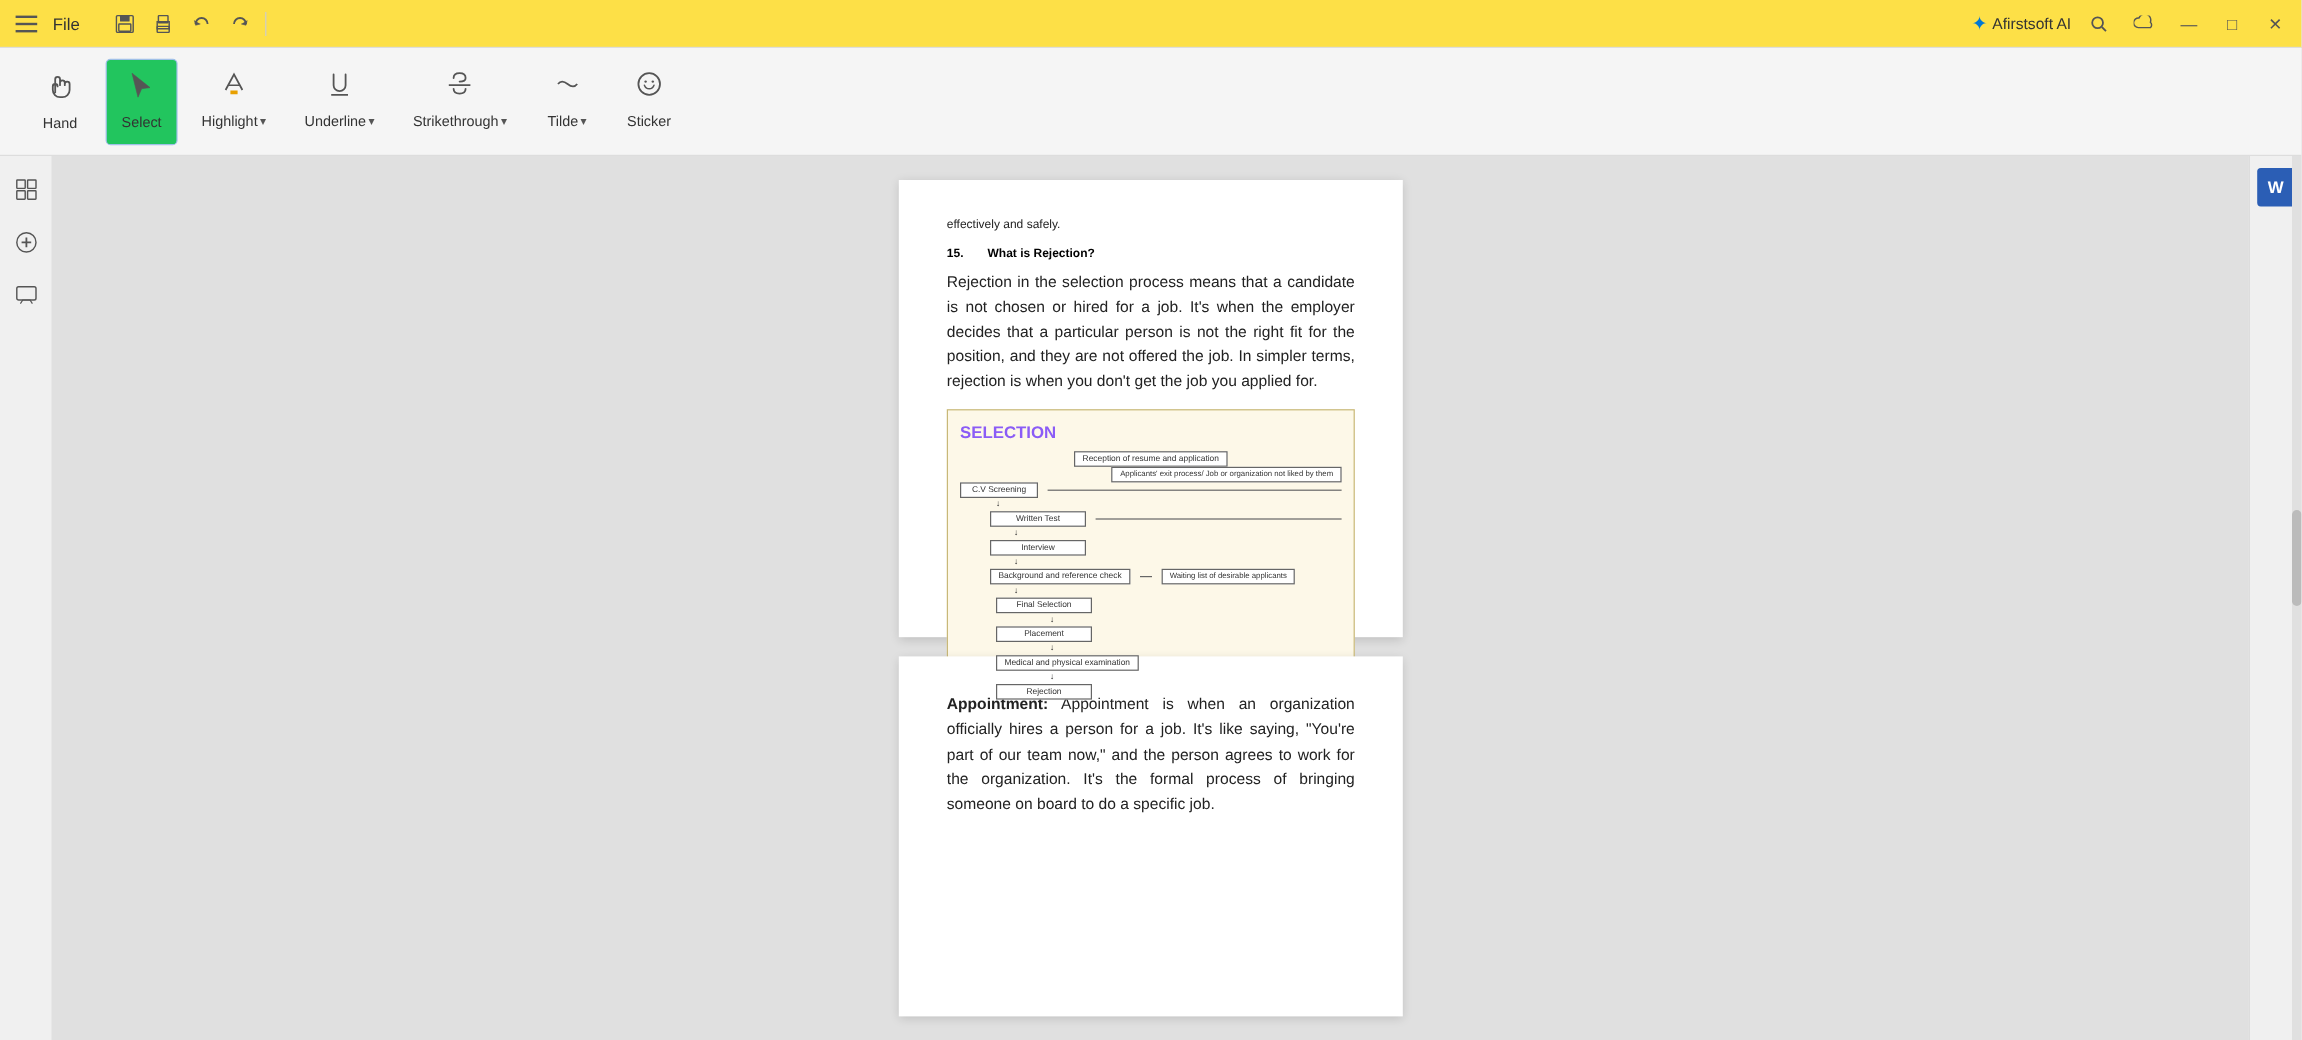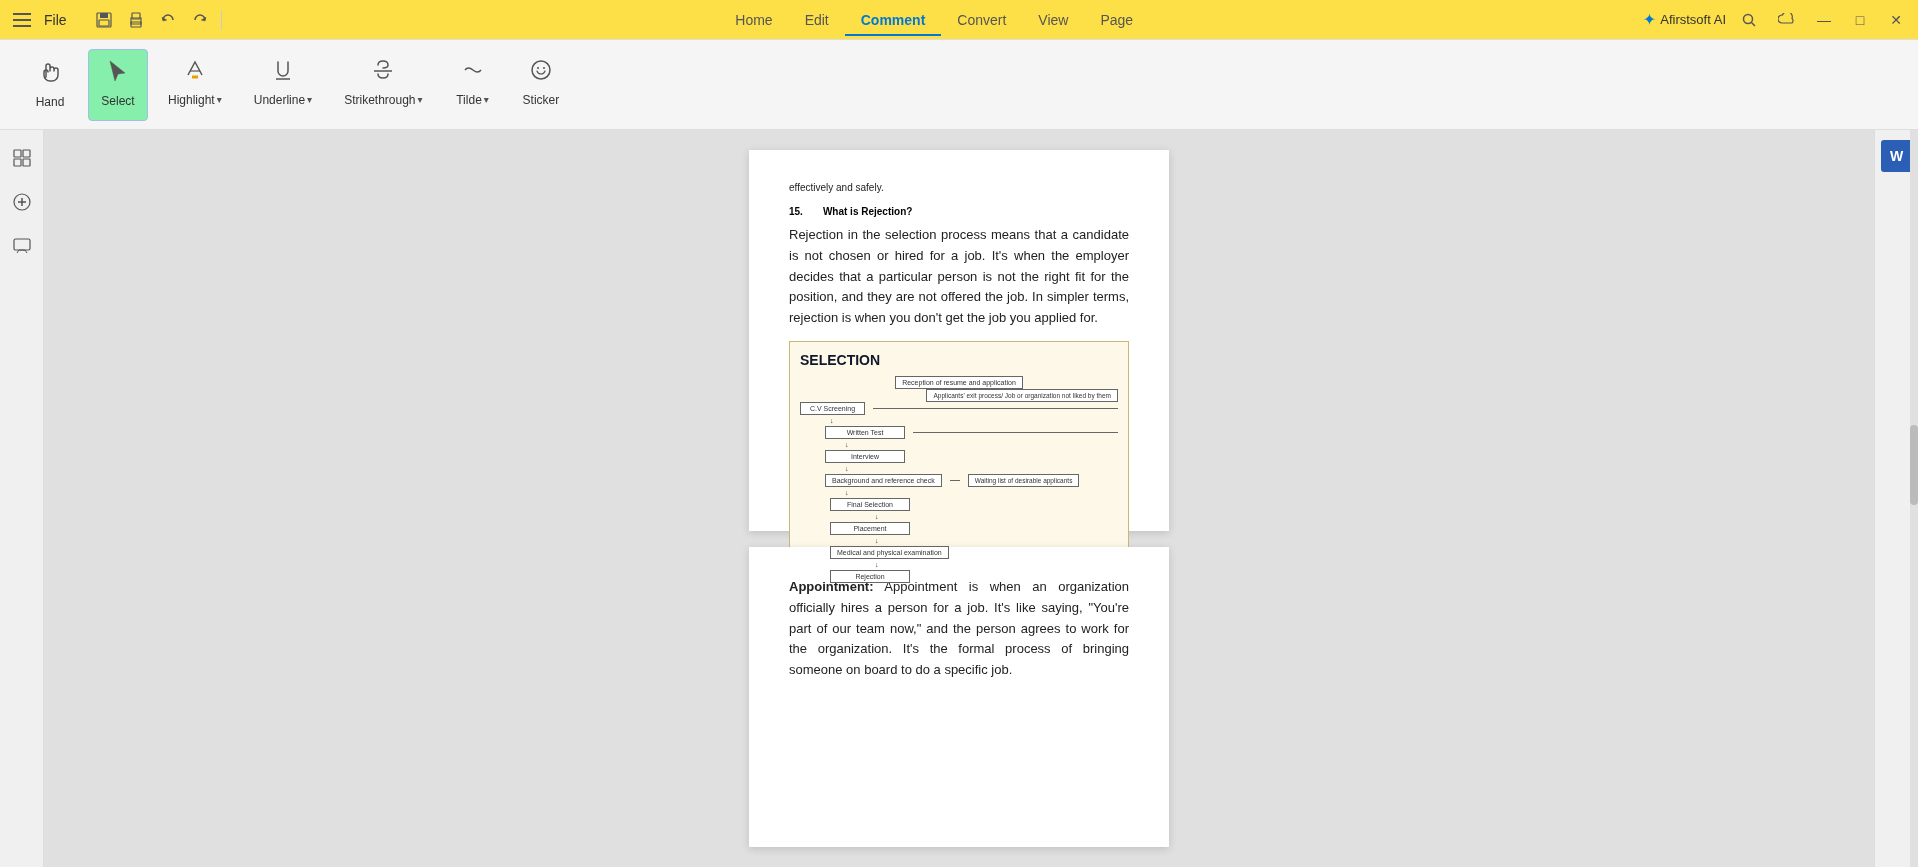--- a/index.html
+++ b/index.html
@@ -150,21 +150,21 @@
       align-items: center;
       justify-content: flex-start;
       gap: 6px;
       padding: 8px 12px;
       cursor: pointer;
       border-radius: 4px;
       min-width: 60px;
       height: 72px;
     }
     .tool-btn.active {
-      background: #86efac;
+      background: #22c55e;
       border: 1px solid #a0c0e8;
     }
     .tool-icon {
       font-size: 24px;
       color: #555;
       line-height: 1;
     }
     .tool-label {
       font-size: 12px;
       color: #333;
@@ -259,21 +259,21 @@
     .selection-diagram {
       border: 1px solid #c8b878;
       background: #fdf8e8;
       margin: 12px 0;
       padding: 10px;
       font-size: 8px;
     }
     .selection-header {
       font-size: 14px;
       font-weight: bold;
-      color: #0f172a;
+      color: #8b5cf6;
       margin-bottom: 8px;
     }
     .flowchart {
       display: flex;
       flex-direction: column;
       align-items: flex-start;
       gap: 2px;
       font-size: 7px;
       color: #333;
       position: relative;
@@ -377,28 +377,20 @@
       <div class="toolbar-icon-btn" title="Redo">
         <svg width="16" height="16" viewBox="0 0 16 16" fill="none" xmlns="http://www.w3.org/2000/svg">
           <path d="M13 8 A5 5 0 0 0 3 8" stroke="#555" stroke-width="1.5" fill="none"></path>
           <polyline points="14,5 13,9 9,8" fill="#555" stroke="#555" stroke-width="0.5"></polyline>
         </svg>
       </div>
       <div class="divider-v"></div>
     </div>
   </div>
 
-  <div class="nav-tabs">
-    <div class="nav-tab">Home</div>
-    <div class="nav-tab">Edit</div>
-    <div class="nav-tab active">Comment</div>
-    <div class="nav-tab">Convert</div>
-    <div class="nav-tab">View</div>
-    <div class="nav-tab">Page</div>
-  </div>
 
   <div class="menu-right">
     <div class="ai-btn">
       <span class="ai-star">✦</span>
       <span>Afirstsoft AI</span>
     </div>
     <div class="search-icon-btn">
       <svg width="16" height="16" viewBox="0 0 16 16" fill="none" xmlns="http://www.w3.org/2000/svg">
         <circle cx="7" cy="7" r="4.5" stroke="#555" stroke-width="1.5"></circle>
         <line x1="10.5" y1="10.5" x2="14" y2="14" stroke="#555" stroke-width="1.5"></line>

